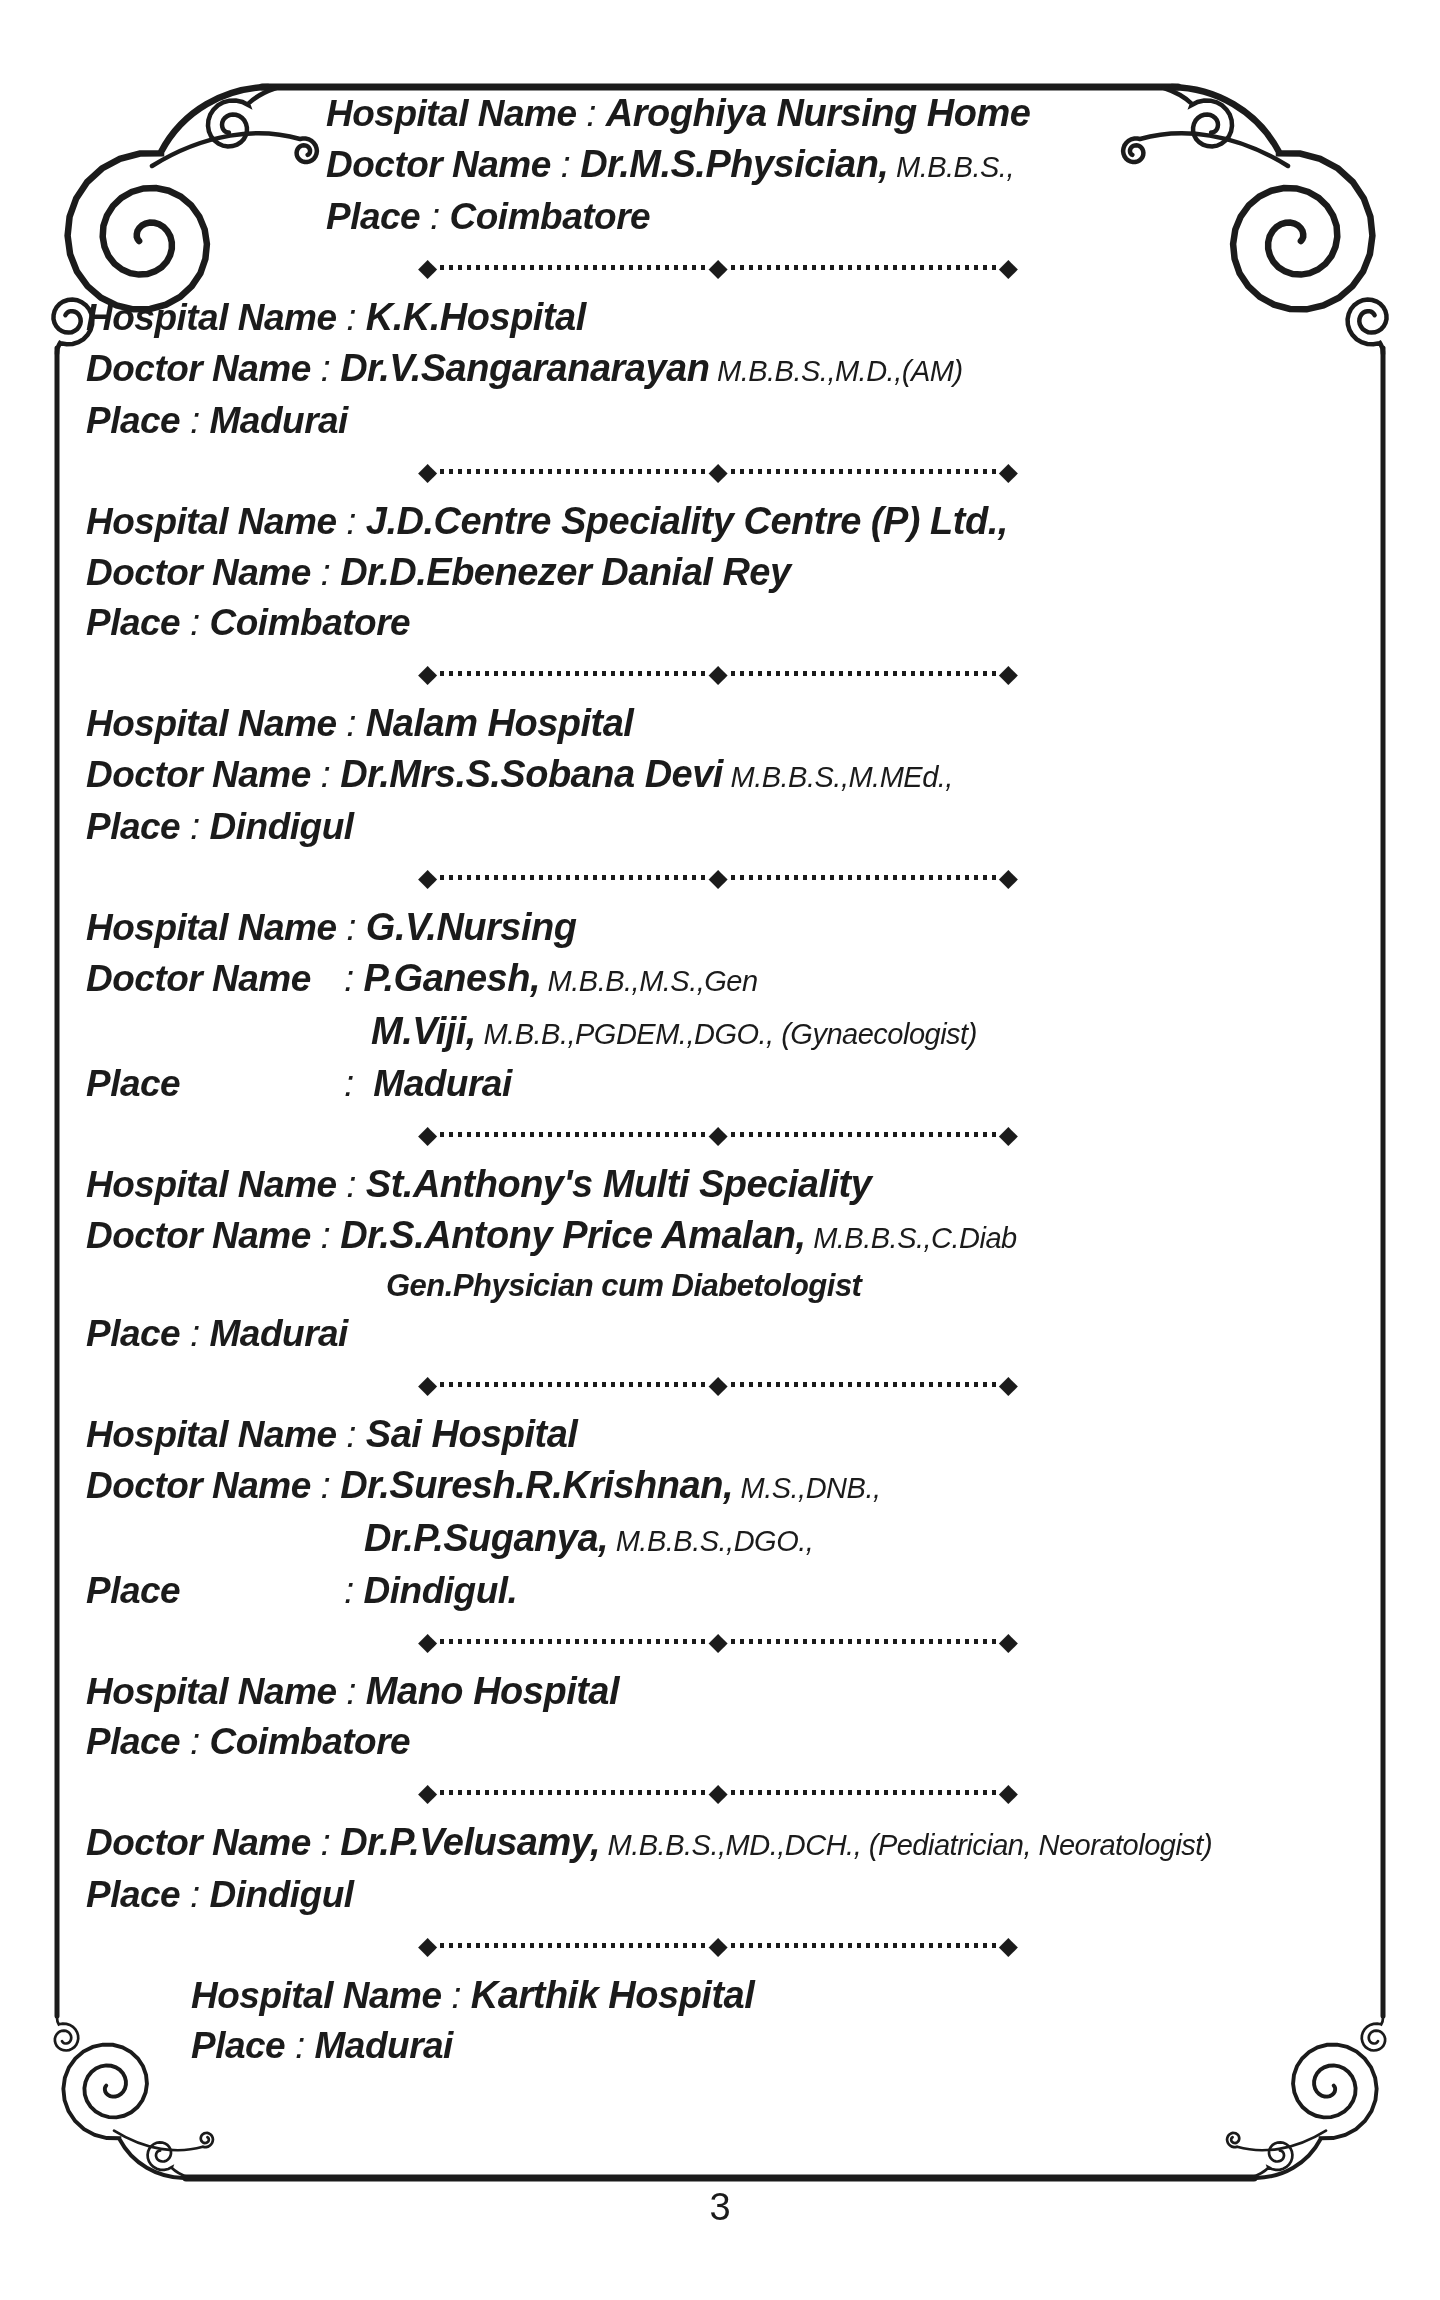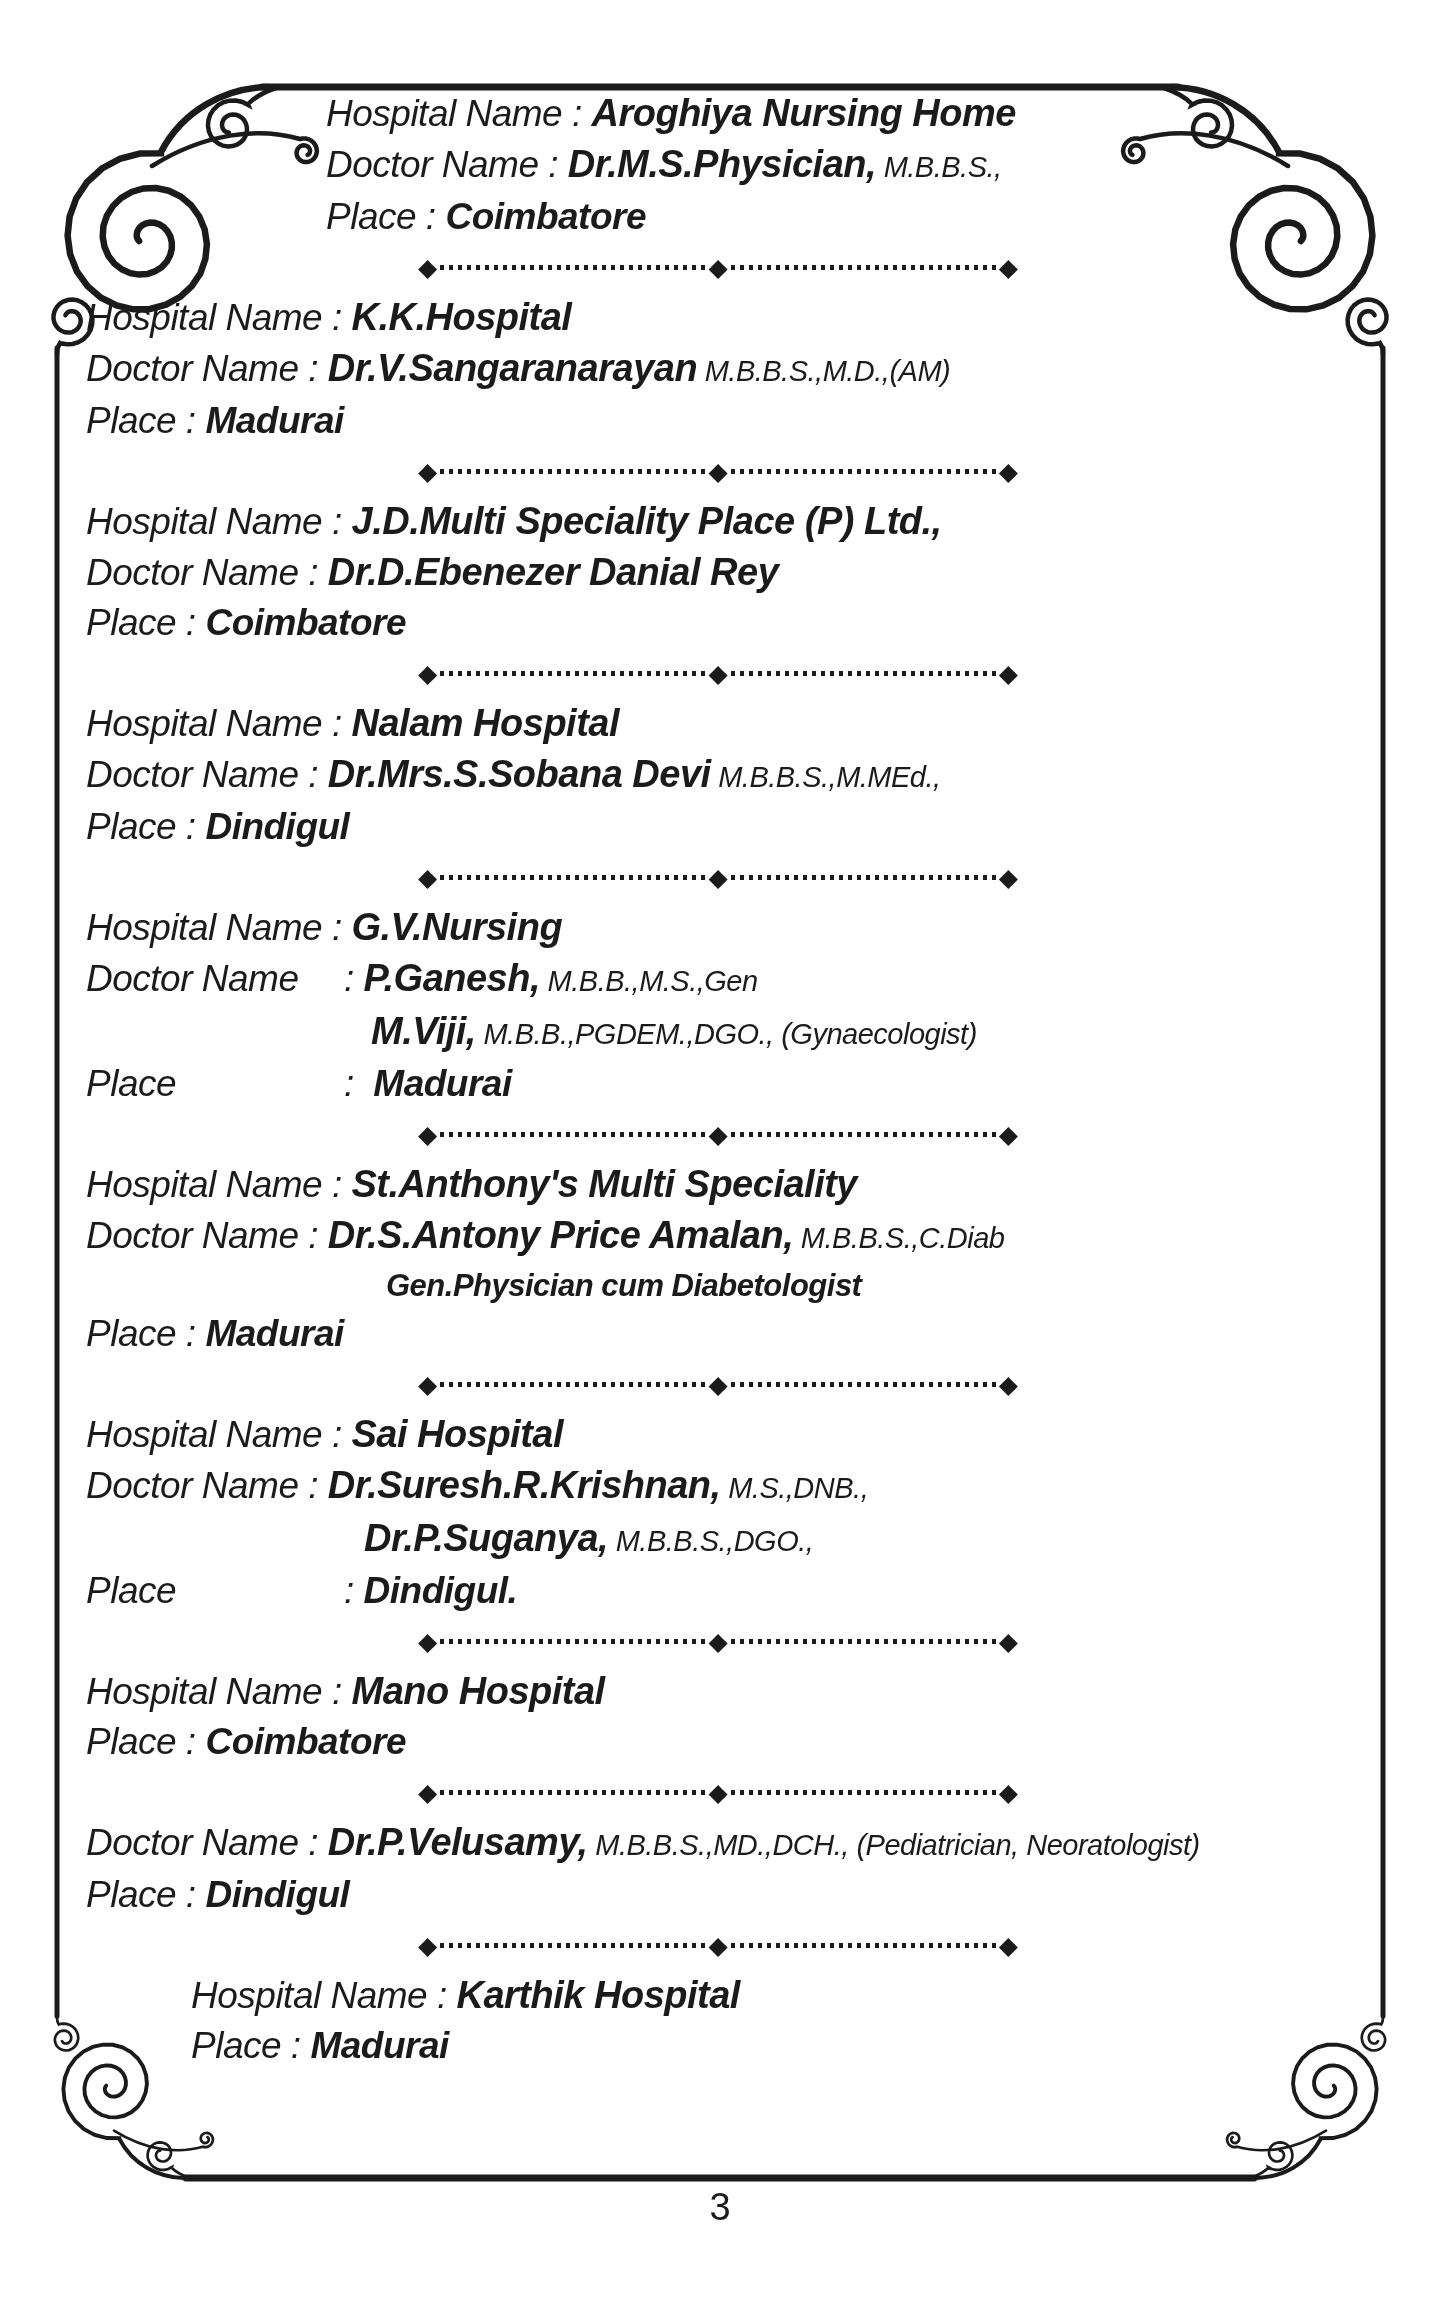--- a/index.html
+++ b/index.html
@@ -4,21 +4,21 @@
 <style>
   *{box-sizing:border-box}
   html,body{margin:0;padding:0;background:#ffffff}
   .page{position:relative;width:1440px;height:2300px;background:#ffffff;color:#1b1b1b;
         font-family:"Liberation Sans",sans-serif;overflow:hidden}
   #frame{position:absolute;left:0;top:0;display:block}
   .content{position:absolute;left:0;top:88px;width:1440px;padding-left:86px;
            font-style:italic;letter-spacing:-0.5px}
   .line{font-size:37px;line-height:50px;white-space:nowrap}
   .line.small{font-size:31px;line-height:46px}
-  .lbl{font-weight:400}
+  .lbl{font-weight:700}
   .lbl-w{display:inline-block}
   .sep{white-space:pre}
   .b{font-weight:700;font-size:38px}
   .q{font-size:29px;white-space:pre}
   .pl{font-weight:700}
   .divider{display:flex;align-items:center;width:600px;margin:13px 0 13px 332px}
   .di{font-style:normal;font-size:25px;line-height:24px;letter-spacing:0}
   .dots{flex:1;height:5px;margin:0 3px;
         background:repeating-linear-gradient(90deg,#1b1b1b 0 4px,transparent 4px 9px)}
   .pagenum{position:absolute;top:2186px;left:0;width:1440px;text-align:center;
@@ -77,21 +77,21 @@
         <div class="line"><span class="lbl">Place</span><span class="sep"> : </span><span class="pl">Madurai</span></div>
       </div>
       <div class="divider">
         <span class="di">◆</span>
         <span class="dots"></span>
         <span class="di">◆</span>
         <span class="dots"></span>
         <span class="di">◆</span>
       </div>
       <div class="entry" style="margin-bottom: 10px;">
-        <div class="line"><span class="lbl">Hospital Name</span><span class="sep"> : </span><span class="b">J.D.Multi Speciality Place (P) Ltd.,</span></div>
+        <div class="line"><span class="lbl">Hospital Name</span><span class="sep"> : </span><span class="b">J.D.Centre Speciality Centre (P) Ltd.,</span></div>
         <div class="line"><span class="lbl">Doctor Name</span><span class="sep"> : </span><span class="b">Dr.D.Ebenezer Danial Rey</span></div>
         <div class="line"><span class="lbl">Place</span><span class="sep"> : </span><span class="pl">Coimbatore</span></div>
       </div>
       <div class="divider">
         <span class="di">◆</span>
         <span class="dots"></span>
         <span class="di">◆</span>
         <span class="dots"></span>
         <span class="di">◆</span>
       </div>

